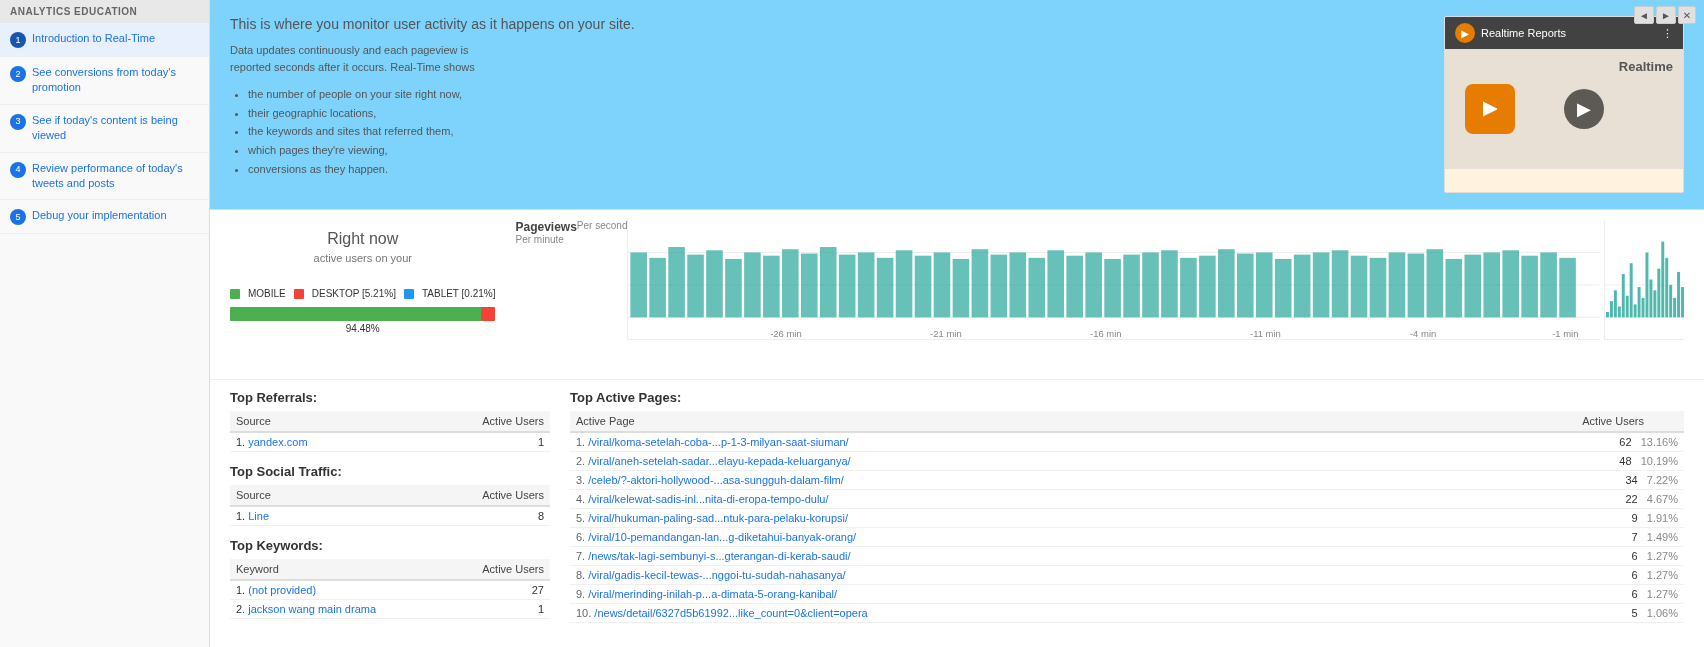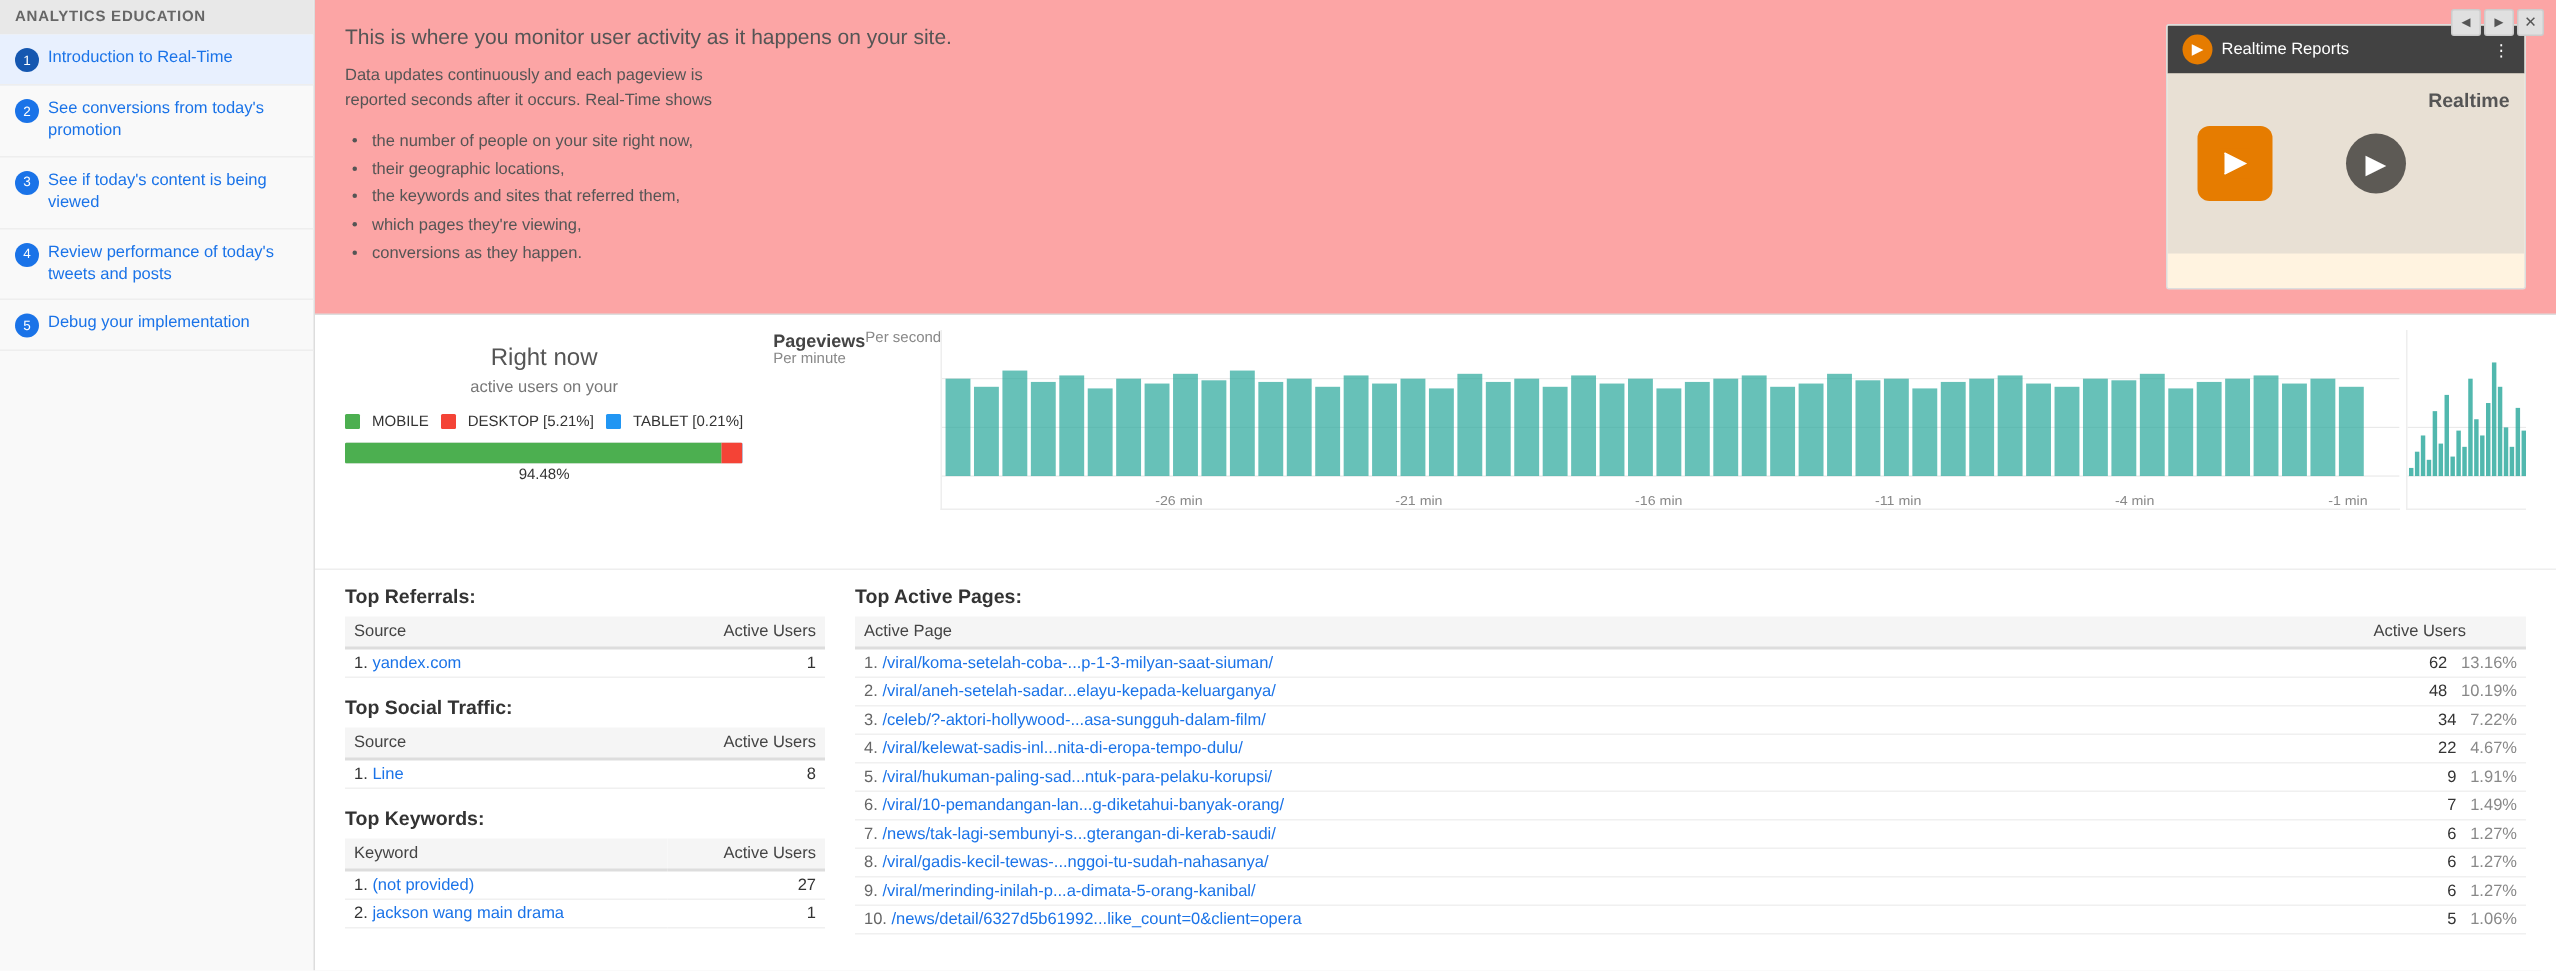--- a/index.html
+++ b/index.html
@@ -46,21 +46,21 @@
       color: white;
       font-size: 9px;
       margin-right: 6px;
       flex-shrink: 0;
       margin-top: 1px;
     }
     .sidebar-item.active .step-num { background: #1557b0; }
 
     
     .edu-panel {
-      background: #fca5a5;
+      background: #7dd3fc;
       border-bottom: 1px solid #ddd;
       padding: 16px 20px;
       display: flex;
       gap: 20px;
       min-height: 210px;
     }
     .edu-text {
       flex: 1;
     }
     .edu-title {
@@ -219,24 +219,25 @@
       margin-bottom: 4px;
     }
     .right-now-sub {
       font-size: 11px;
       color: #777;
     }
 
     
     .device-legend {
       display: flex;
+      align-items: center;
       gap: 8px;
       padding: 4px 0;
       font-size: 10px;
-      margin-top: 8px;
+      margin-top: 20px;
     }
     .legend-dot {
       width: 10px;
       height: 10px;
       border-radius: 1px;
       display: inline-block;
     }
     .progress-bar-wrapper {
       width: 100%;
       height: 14px;

